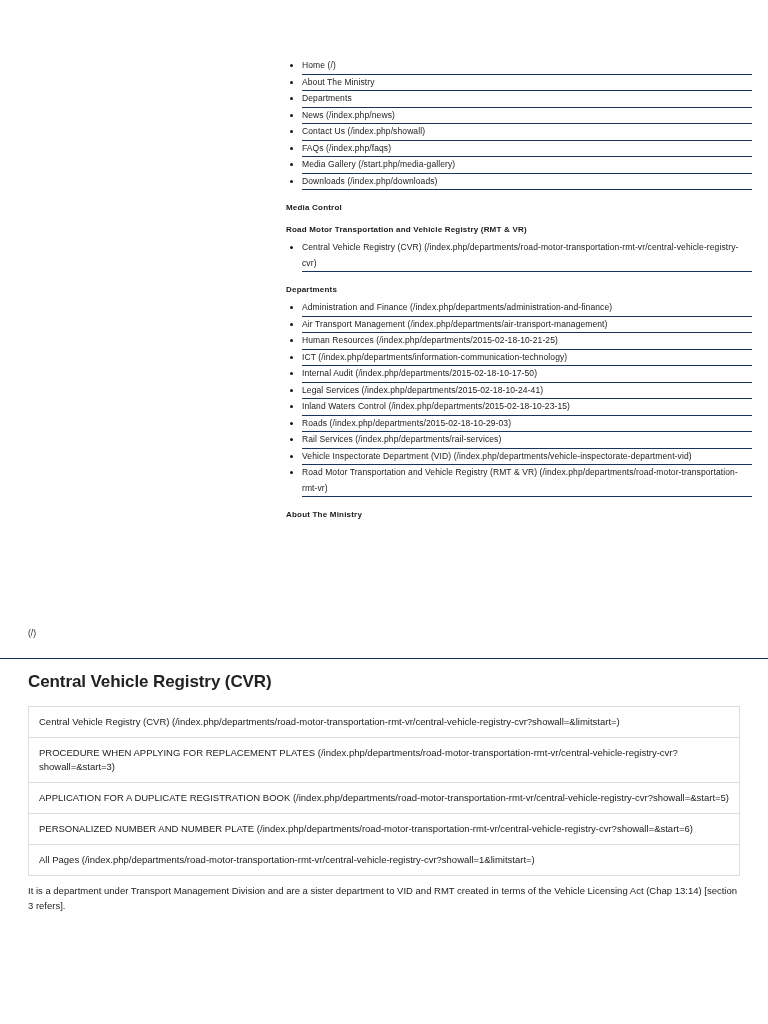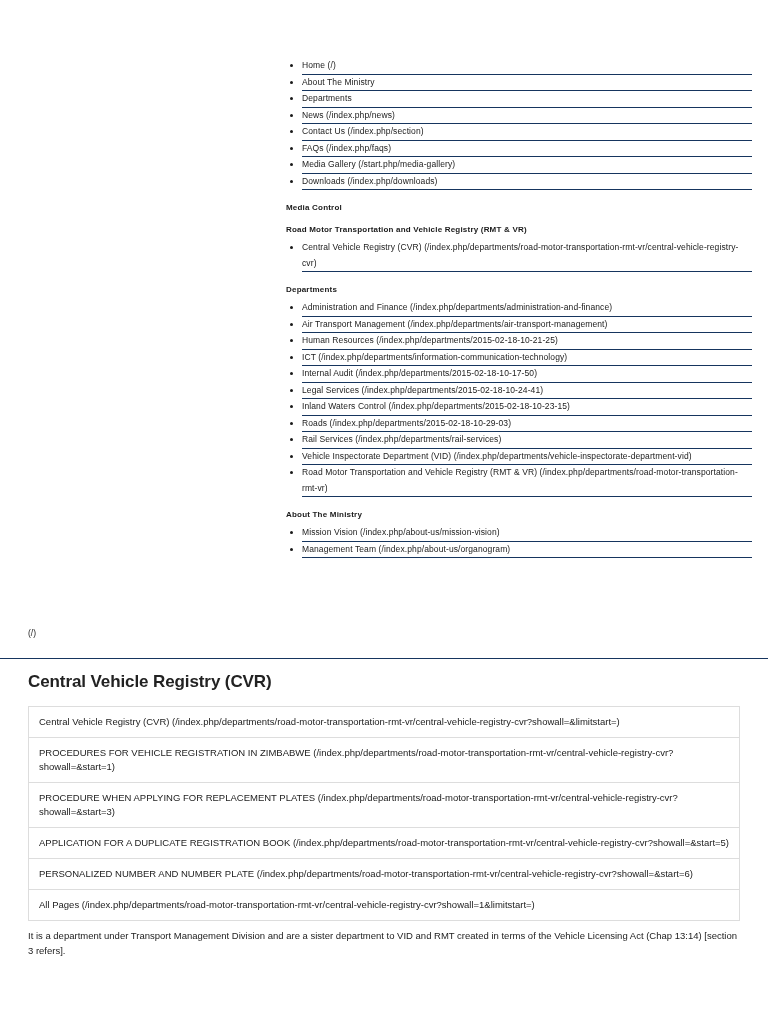--- a/index.html
+++ b/index.html
@@ -118,21 +118,21 @@
 
 <div class="page">
 
   <div class="navblock">
 
     <ul class="navlist">
       <li>Home (/)</li>
       <li>About The Ministry</li>
       <li>Departments</li>
       <li>News (/index.php/news)</li>
-      <li>Contact Us (/index.php/section)</li>
+      <li>Contact Us (/index.php/showall)</li>
       <li>FAQs (/index.php/faqs)</li>
       <li>Media Gallery (/start.php/media-gallery)</li>
       <li>Downloads (/index.php/downloads)</li>
     </ul>
 
     <div class="sect">
       <div class="heading">Media Control</div>
     </div>
 
     <div class="sect">
@@ -154,44 +154,37 @@
         <li>Inland Waters Control (/index.php/departments/2015-02-18-10-23-15)</li>
         <li>Roads (/index.php/departments/2015-02-18-10-29-03)</li>
         <li>Rail Services (/index.php/departments/rail-services)</li>
         <li>Vehicle Inspectorate Department (VID) (/index.php/departments/vehicle-inspectorate-department-vid)</li>
         <li>Road Motor Transportation and Vehicle Registry (RMT &amp; VR) (/index.php/departments/road-motor-transportation-rmt-vr)</li>
       </ul>
     </div>
 
     <div class="sect">
       <div class="heading">About The Ministry</div>
-      <ul class="navlist">
-        <li>Mission Vision (/index.php/about-us/mission-vision)</li>
-        <li>Management Team (/index.php/about-us/organogram)</li>
-      </ul>
     </div>
 
   </div>
 
   <div class="homelink">(/)</div>
 
   <div class="divider"></div>
 
   <div class="main">
     <h1 class="page-title">Central Vehicle Registry (CVR)</h1>
 
     <table class="pagination-table">
       <tbody>
         <tr>
           <td>Central Vehicle Registry (CVR) (/index.php/departments/road-motor-transportation-rmt-vr/central-vehicle-registry-cvr?showall=&amp;limitstart=)</td>
         </tr>
         <tr>
-          <td>PROCEDURES FOR VEHICLE REGISTRATION IN ZIMBABWE (/index.php/departments/road-motor-transportation-rmt-vr/central-vehicle-registry-cvr?showall=&amp;start=1)</td>
-        </tr>
-        <tr>
           <td>PROCEDURE WHEN APPLYING FOR REPLACEMENT PLATES (/index.php/departments/road-motor-transportation-rmt-vr/central-vehicle-registry-cvr?showall=&amp;start=3)</td>
         </tr>
         <tr>
           <td>APPLICATION FOR A DUPLICATE REGISTRATION BOOK (/index.php/departments/road-motor-transportation-rmt-vr/central-vehicle-registry-cvr?showall=&amp;start=5)</td>
         </tr>
         <tr>
           <td>PERSONALIZED NUMBER AND NUMBER PLATE (/index.php/departments/road-motor-transportation-rmt-vr/central-vehicle-registry-cvr?showall=&amp;start=6)</td>
         </tr>
         <tr>
           <td>All Pages (/index.php/departments/road-motor-transportation-rmt-vr/central-vehicle-registry-cvr?showall=1&amp;limitstart=)</td>

